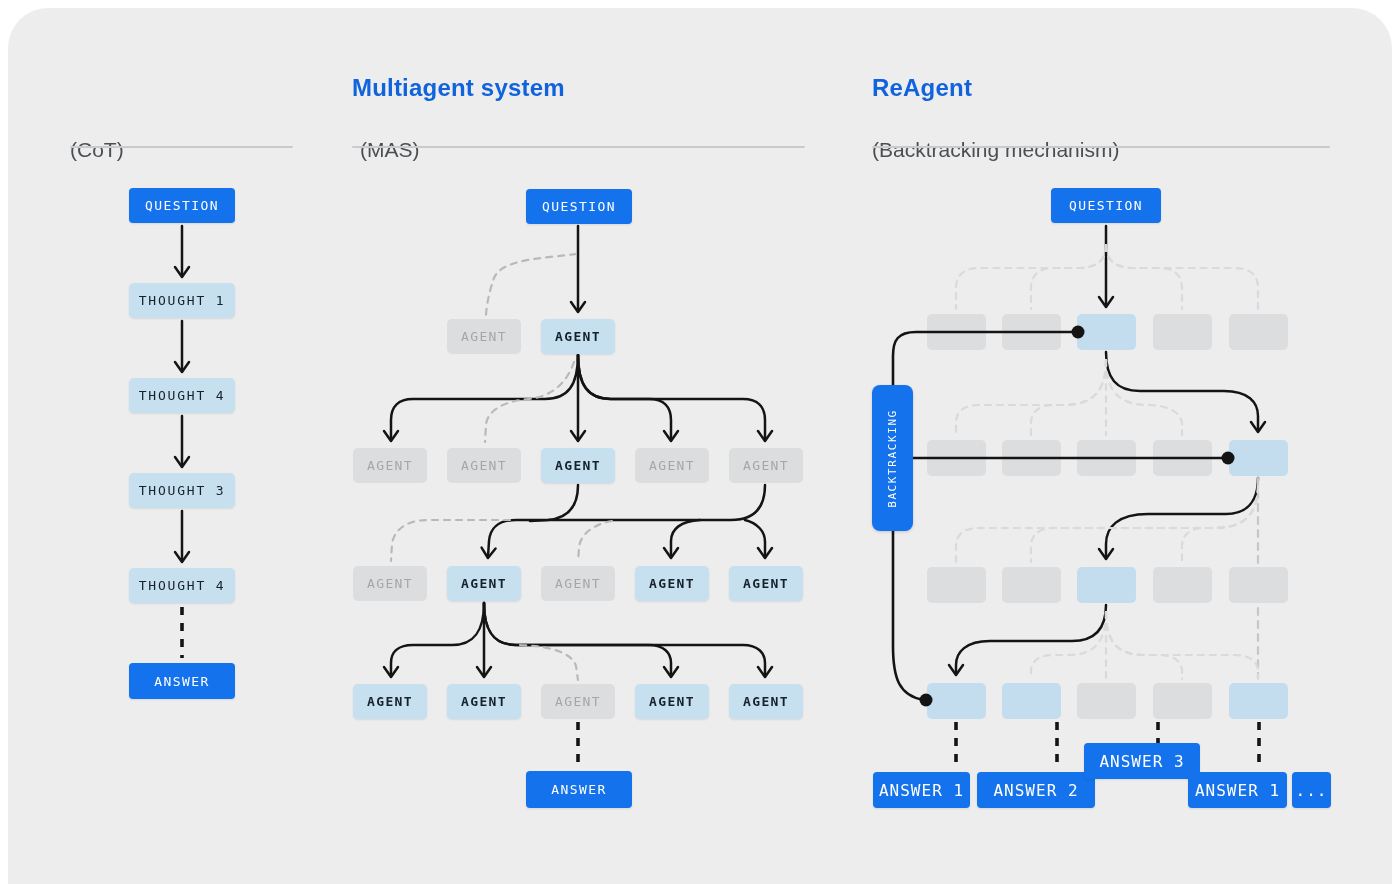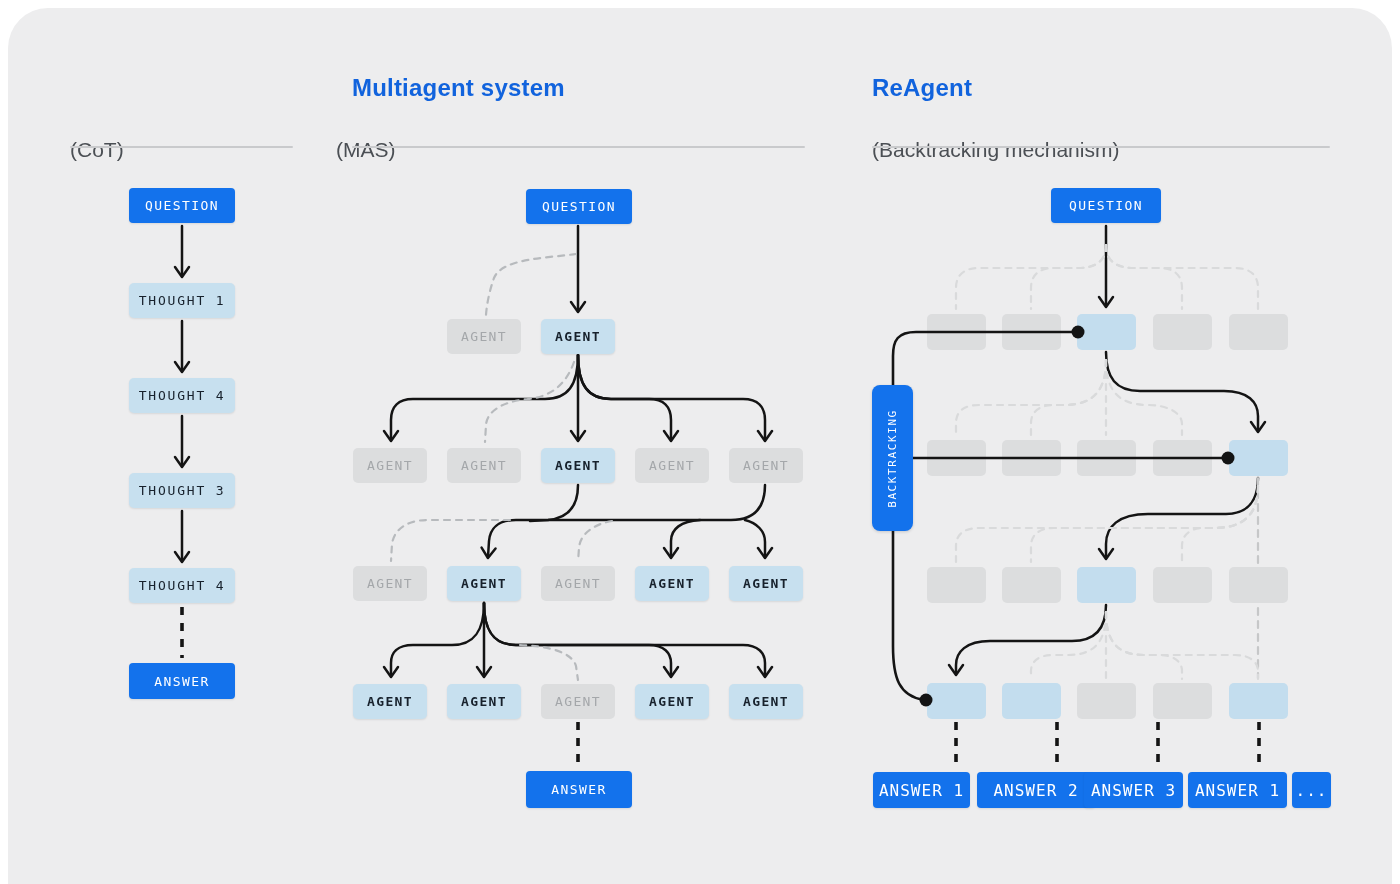--- a/index.html
+++ b/index.html
@@ -113,21 +113,21 @@
       <path d="M1106,612 L1106,679"></path>
       <path d="M1106,612 C1106,640 1116,655 1144,655 L1159,655 C1174,655 1182,662 1182,671 L1182,679"></path>
       <path d="M1106,612 C1106,640 1116,655 1144,655 L1235,655 C1250,655 1258,662 1258,671 L1258,679"></path>
     </g>
   </svg>
 
   <div class="col-sub   z2" style="left:70px;top:107px">(CoT)</div>
   <div class="divider   z2" style="left:70px;top:146px;width:223px"></div>
 
   <div class="col-title z2" style="left:352px;top:74px">Multiagent system</div>
-  <div class="col-sub   z2" style="left:336px;top:107px">(MAS)</div>
+  <div class="col-sub   z2" style="left:360px;top:107px">(MAS)</div>
   <div class="divider   z2" style="left:352px;top:146px;width:453px"></div>
 
   <div class="col-title z2" style="left:872px;top:74px">ReAgent</div>
   <div class="col-sub   z2" style="left:872px;top:107px">(Backtracking mechanism)</div>
   <div class="divider   z2" style="left:872px;top:146px;width:458px"></div>
 
   <div class="box b-blue z2" style="left:129px;top:188px;width:106px;height:35px">QUESTION</div>
   <div class="box b-light thought z2" style="left:129px;top:283px;width:106px;height:35px">THOUGHT 1</div>
   <div class="box b-light thought z2" style="left:129px;top:378px;width:106px;height:35px">THOUGHT 4</div>
   <div class="box b-light thought z2" style="left:129px;top:473px;width:106px;height:35px">THOUGHT 3</div>
@@ -180,21 +180,21 @@
   <div class="box b-gray b-empty z2" style="left:1229px;top:567px;width:59px;height:36px"></div>
 
   <div class="box b-light b-empty z2" style="left:927px;top:683px;width:59px;height:36px"></div>
   <div class="box b-light b-empty z2" style="left:1002px;top:683px;width:59px;height:36px"></div>
   <div class="box b-gray b-empty z2" style="left:1077px;top:683px;width:59px;height:36px"></div>
   <div class="box b-gray b-empty z2" style="left:1153px;top:683px;width:59px;height:36px"></div>
   <div class="box b-light b-empty z2" style="left:1229px;top:683px;width:59px;height:36px"></div>
 
   <div class="box b-blue answer-sm z2" style="left:873px;top:772px;width:97px;height:36px">ANSWER 1</div>
   <div class="box b-blue answer-sm z2" style="left:977px;top:772px;width:118px;height:36px">ANSWER 2</div>
-  <div class="box b-blue answer-sm z2" style="left:1084px;top:772px;width:99px;height:36px">ANSWER 3</div>
+  <div class="box b-blue answer-sm z2" style="left:1084px;top:743px;width:116px;height:36px">ANSWER 3</div>
   <div class="box b-blue answer-sm z2" style="left:1188px;top:772px;width:99px;height:36px">ANSWER 1</div>
   <div class="box b-blue answer-sm z2" style="left:1292px;top:772px;width:39px;height:36px">...</div>
 
   <svg class="layer svg-layer z3" viewBox="0 0 1400 884">
     <g fill="none" stroke="#141414" stroke-width="2.6" stroke-linecap="round">
       <path d="M1078,332 L916,332 C898,332 893,340 893,356 L893,646 C893,678 899,696 924,700"></path>
       <path d="M913,458 L1228,458"></path>
     </g>
     <g fill="#141414">
       <circle cx="1078" cy="332" r="6.5"></circle>

